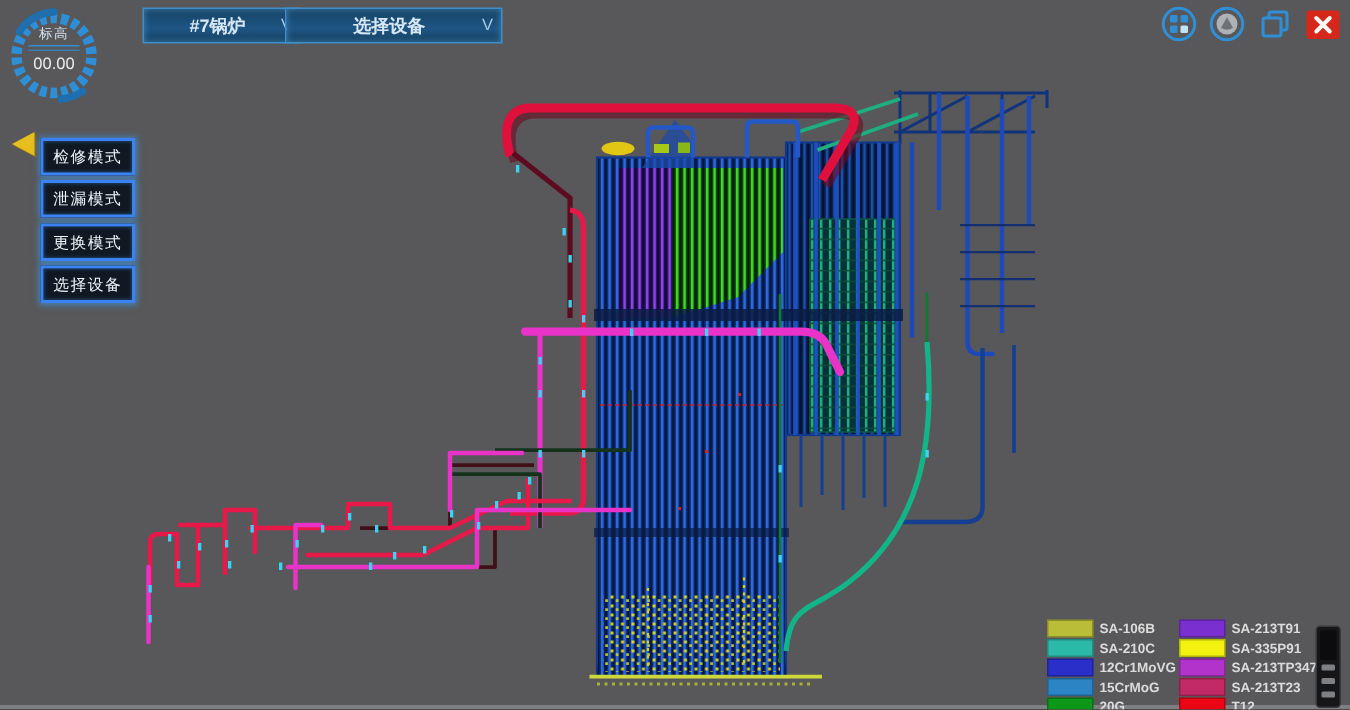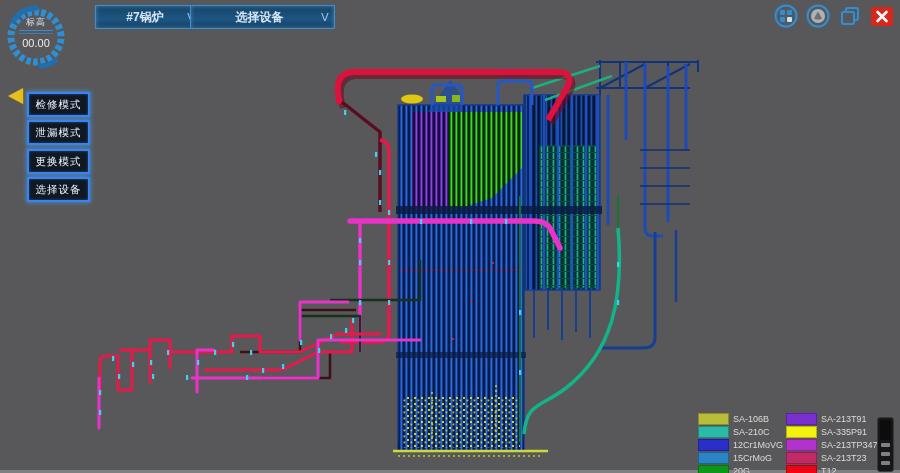--- a/index.html
+++ b/index.html
@@ -41,21 +41,21 @@
   .tbar{position:absolute;right:6px;top:4px;z-index:5;display:flex;gap:8px;align-items:center;}
   .tico{width:24px;height:24px;cursor:pointer;}
 
   
   .legend{position:absolute;left:698px;top:412px;z-index:5;font-size:9px;color:#dcdcdc;}
   .lg-col{position:absolute;top:0;}
   .lg-col-l{left:0;}
   .lg-col-r{left:88px;}
   .lg-row{display:flex;align-items:center;height:13px;}
   .lg-sw{width:29px;height:10px;margin-right:4px;flex:none;border:0.5px solid rgba(0,0,0,.25);}
-  .lg-label{white-space:nowrap;}
+  .lg-label{white-space:nowrap;font-weight:bold;}
 
   
   .vslider{position:absolute;left:877px;top:417px;width:15px;height:53px;z-index:5;
     background:#161618;border:1px solid #39393b;border-radius:3px;cursor:pointer;}
   .vslider .track{position:absolute;left:2px;top:2px;right:2px;height:20px;background:#0c0c0d;border-radius:2px;}
   .vslider .tick{position:absolute;left:3px;width:9px;height:4px;background:#7e8084;border-radius:1px;}
   .t1{top:25px;} .t2{top:34px;} .t3{top:43px;}
 
   .bottom-strip{position:absolute;left:0;bottom:0;width:900px;height:3px;background:#7e7f82;z-index:4;}
 </style>

